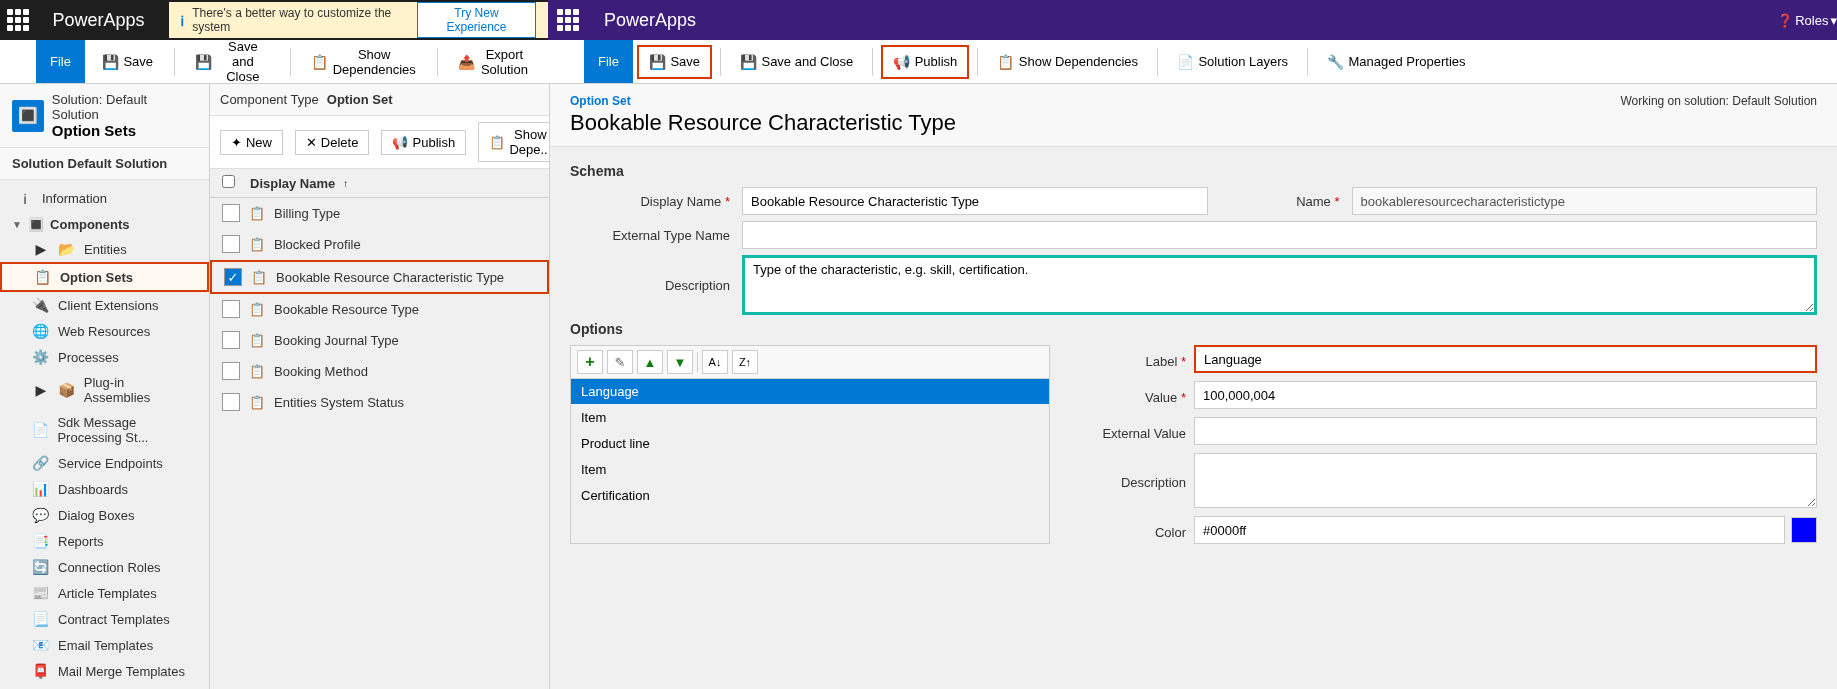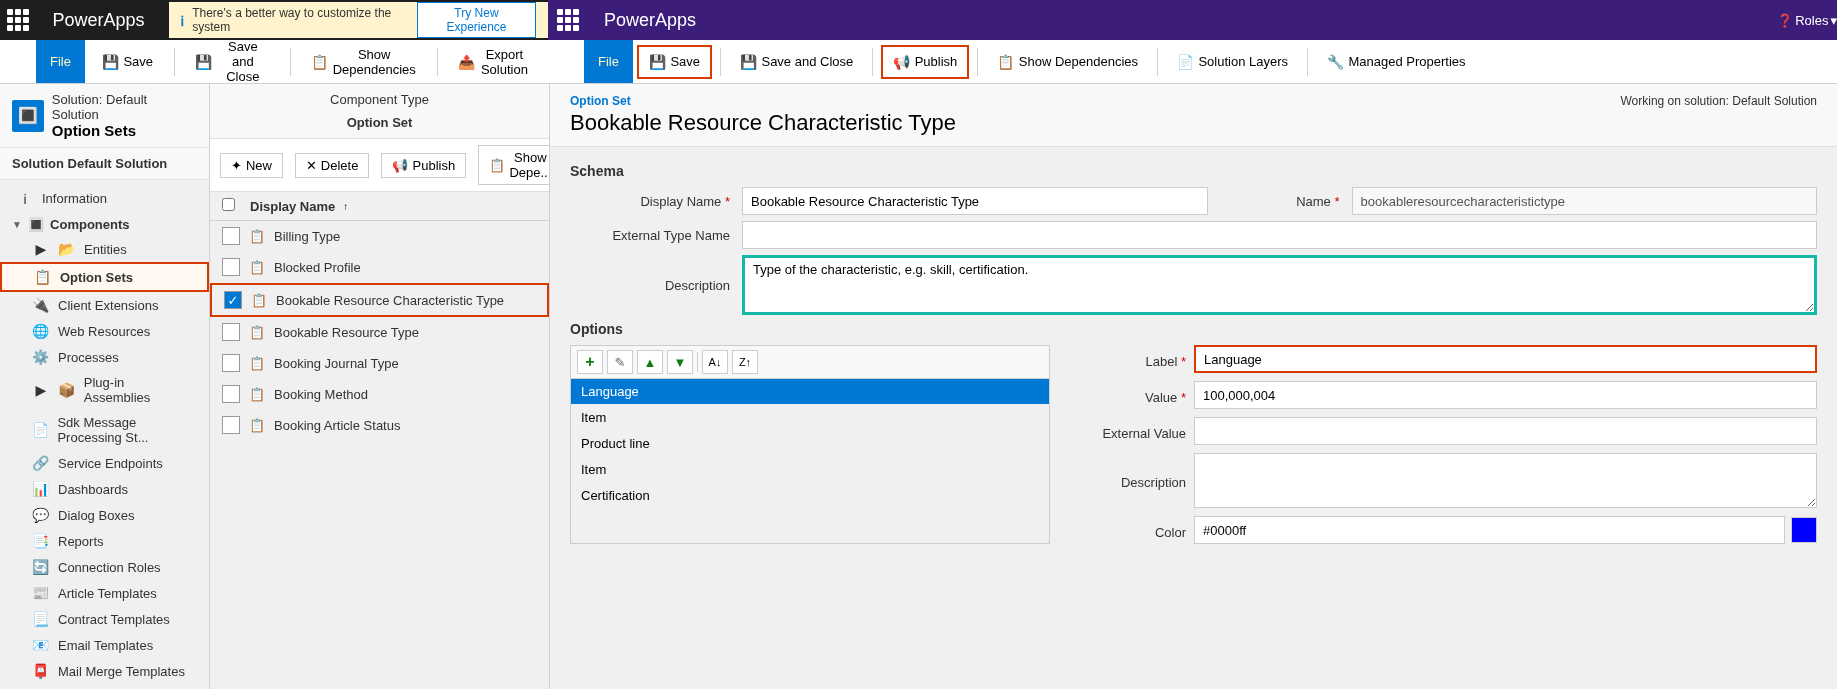--- a/index.html
+++ b/index.html
@@ -162,21 +162,20 @@
       background: #fff8f0;
       font-weight: 600;
     }
     .component-toolbar {
       display: flex;
       align-items: center;
       padding: 8px 10px;
       background: #f8f8f8;
       border-bottom: 1px solid #e0e0e0;
       gap: 8px;
-      flex-direction: column;
     }
     .component-type-label { font-size: 13px; color: #333; }
     .component-type-value { font-size: 13px; font-weight: 600; color: #333; }
     .action-toolbar {
       display: flex;
       align-items: center;
       padding: 6px 10px;
       background: #fff;
       border-bottom: 1px solid #e0e0e0;
       gap: 6px;
@@ -645,21 +644,21 @@
 
       <div class="list-item-row">
         <div class="row-check"></div>
         <span class="row-icon">📋</span>
         <span class="row-text">Booking Method</span>
       </div>
 
       <div class="list-item-row">
         <div class="row-check"></div>
         <span class="row-icon">📋</span>
-        <span class="row-text">Booking Article Status</span>
+        <span class="row-text">Entities System Status</span>
       </div>
     </div>
   </div>
 
   <div class="editor-panel">
 
     <div class="editor-header">
       <div class="editor-header-left">
         <span class="option-set-label">Option Set</span>
         <span class="editor-title">Bookable Resource Characteristic Type</span>

